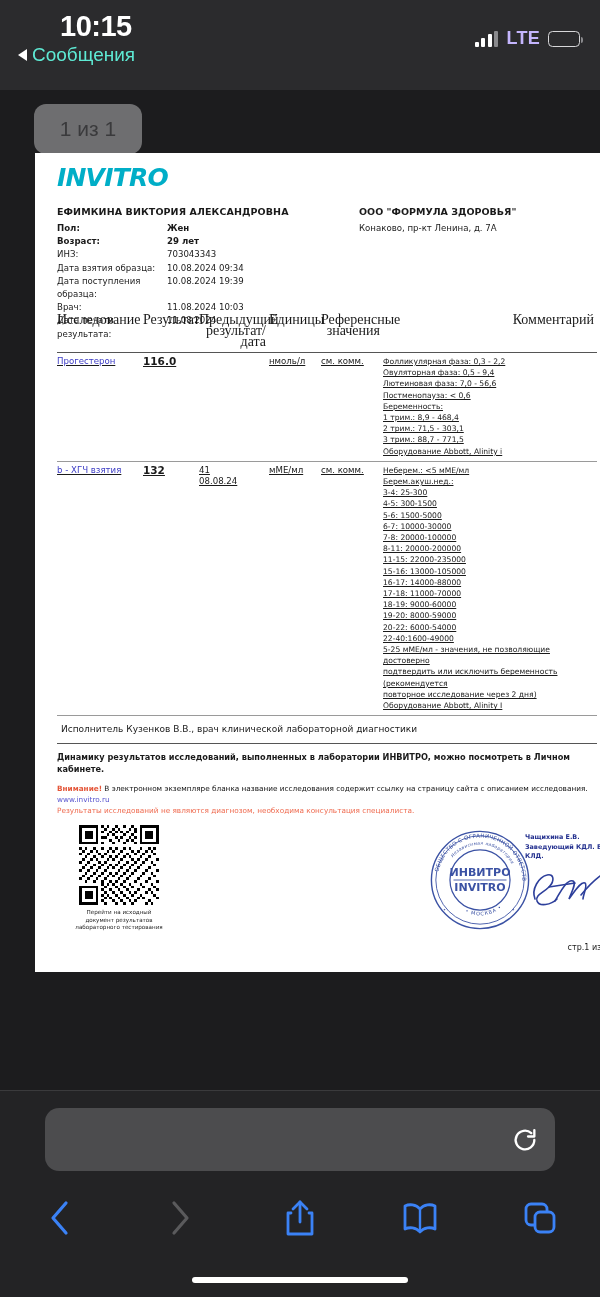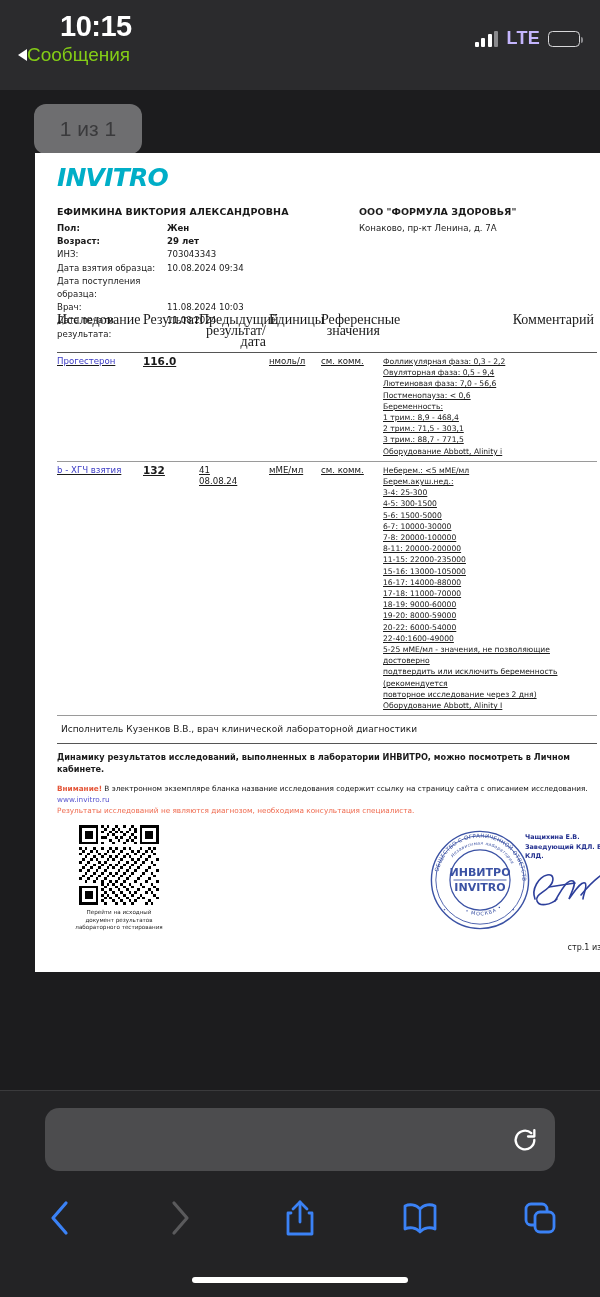--- a/index.html
+++ b/index.html
@@ -15,22 +15,22 @@
   .statusbar {
     position: absolute; top: 0; left: 0; width: 600px; height: 90px;
     background: #2b2b2d;
   }
   .sb-time {
     position: absolute; left: 60px; top: 10px;
     color: #ffffff; font-size: 29px; font-weight: bold; letter-spacing: -0.5px;
   }
   .sb-back {
     position: absolute; left: 18px; top: 44px;
-    color: #84cc16; font-size: 19px; font-weight: 400;
-    display: flex; align-items: center; 
+    color: #5eead4; font-size: 19px; font-weight: 400;
+    display: flex; align-items: center; gap: 5px;
   }
   .sb-back .tri {
     width: 0; height: 0; border-top: 6px solid transparent;
     border-bottom: 6px solid transparent; border-right: 9px solid #fff;
     display: inline-block;
   }
   .sb-right {
     position: absolute; right: 20px; top: 28px;
     display: flex; align-items: center; gap: 8px;
   }
@@ -210,20 +210,21 @@
           <div class="kv">
             <span class="k">ИНЗ:</span>
             <span class="v">703043343</span>
           </div>
           <div class="kv">
             <span class="k">Дата взятия образца:</span>
             <span class="v">10.08.2024 09:34</span>
           </div>
           <div class="kv">
             <span class="k">Дата поступления образца:</span>
+            <span class="v">10.08.2024 19:39</span>
           </div>
           <div class="kv">
             <span class="k">Врач:</span>
             <span class="v">11.08.2024 10:03</span>
           </div>
           <div class="kv">
             <span class="k">Дата печати результата:</span>
             <span class="v">11.08.2024</span>
           </div>
         </div>

